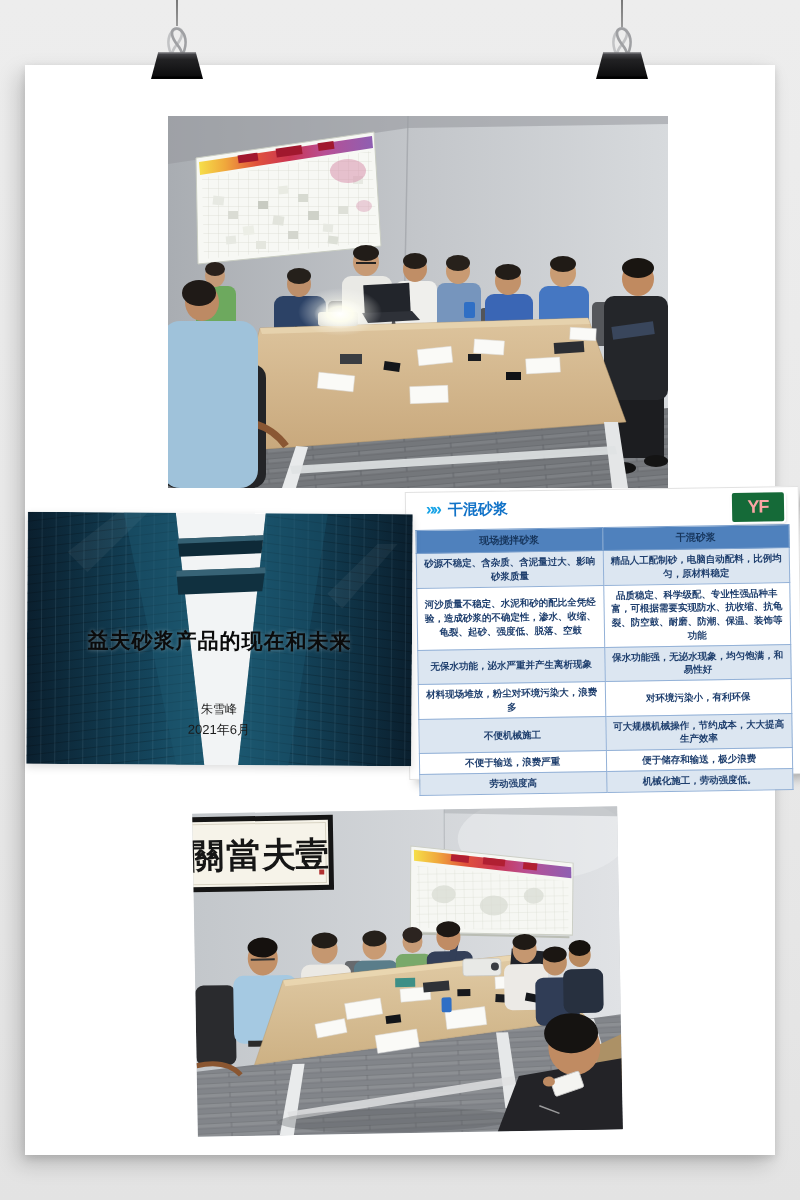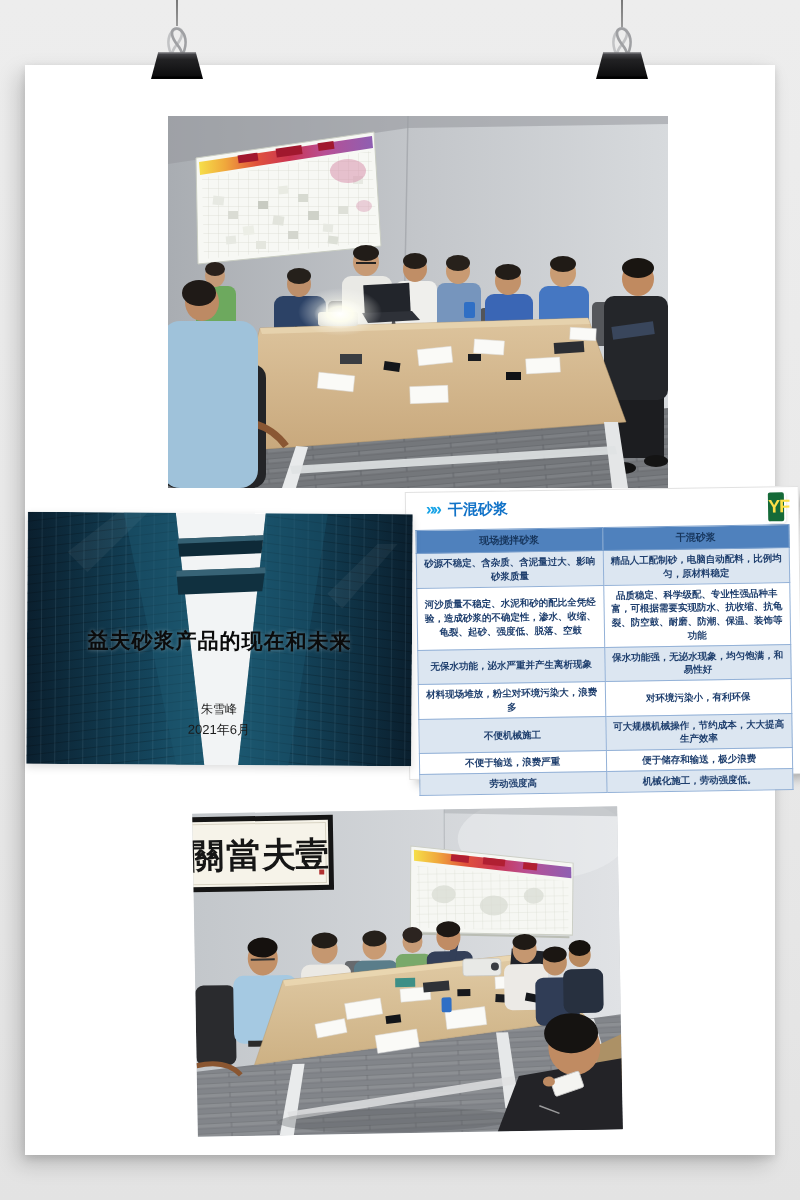--- a/index.html
+++ b/index.html
@@ -29,21 +29,21 @@
     box-shadow:5px 7px 10px -2px rgba(0,0,0,0.25);
   }
   .st-text{position:absolute;left:0;right:0;text-align:center;color:#0b0b0b;}
   .st-title{top:114px;font-size:21px;font-weight:bold;letter-spacing:1px;text-shadow:0 0 4px rgba(255,255,255,0.35);}
   .st-author{top:188px;font-size:12px;color:#1b1b1b;}
   .st-date{top:208px;font-size:13px;color:#1b1b1b;}
   .card-head{position:relative;height:26px;margin-top:7px;}
   .chev{color:#17a3e6;font-weight:bold;font-size:17px;margin-left:20px;letter-spacing:-3px;}
   .card-title{color:#1273c8;font-weight:bold;font-size:15px;margin-left:9px;}
   .logo{
-    position:absolute;right:14px;top:-2px;width:16px;height:29px;background:#156a38;color:#fde047;
+    position:absolute;right:14px;top:-2px;width:52px;height:29px;background:#156a38;color:#fca5a5;
     font-size:18px;font-weight:bold;text-align:center;line-height:29px;letter-spacing:-1px;
     border-radius:2px;box-shadow:0 0 0 2px #fff,1px 2px 4px rgba(0,0,0,0.25);
   }
   table.cmp{width:calc(100% - 18px);margin:4px 9px 0;border-collapse:collapse;table-layout:fixed;}
   table.cmp th{
     background:#4f81bd;color:#17365d;font-size:10px;font-weight:bold;
     border:1px solid #7da1cd;padding:4px 2px;
   }
   table.cmp td{
     border:1px solid #93b1d7;color:#1f3f6e;font-size:9.5px;font-weight:bold;

